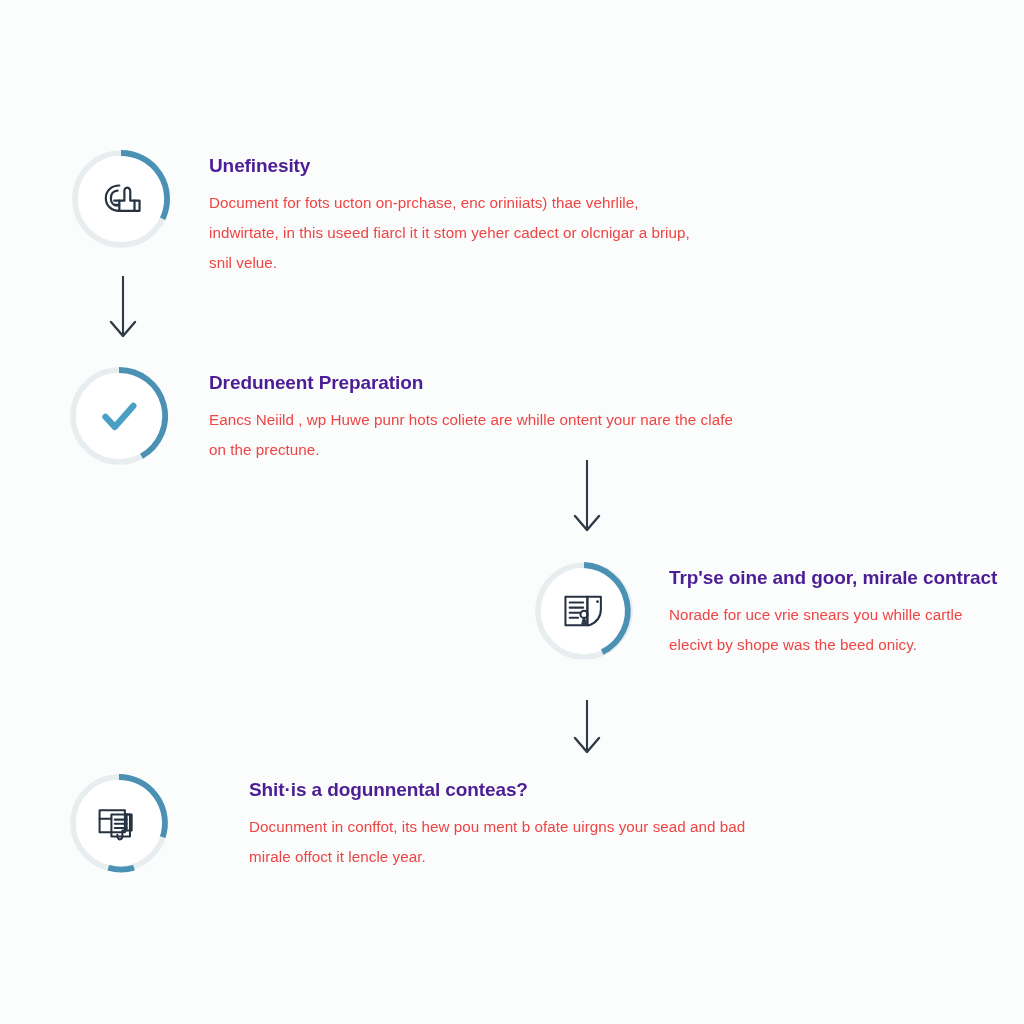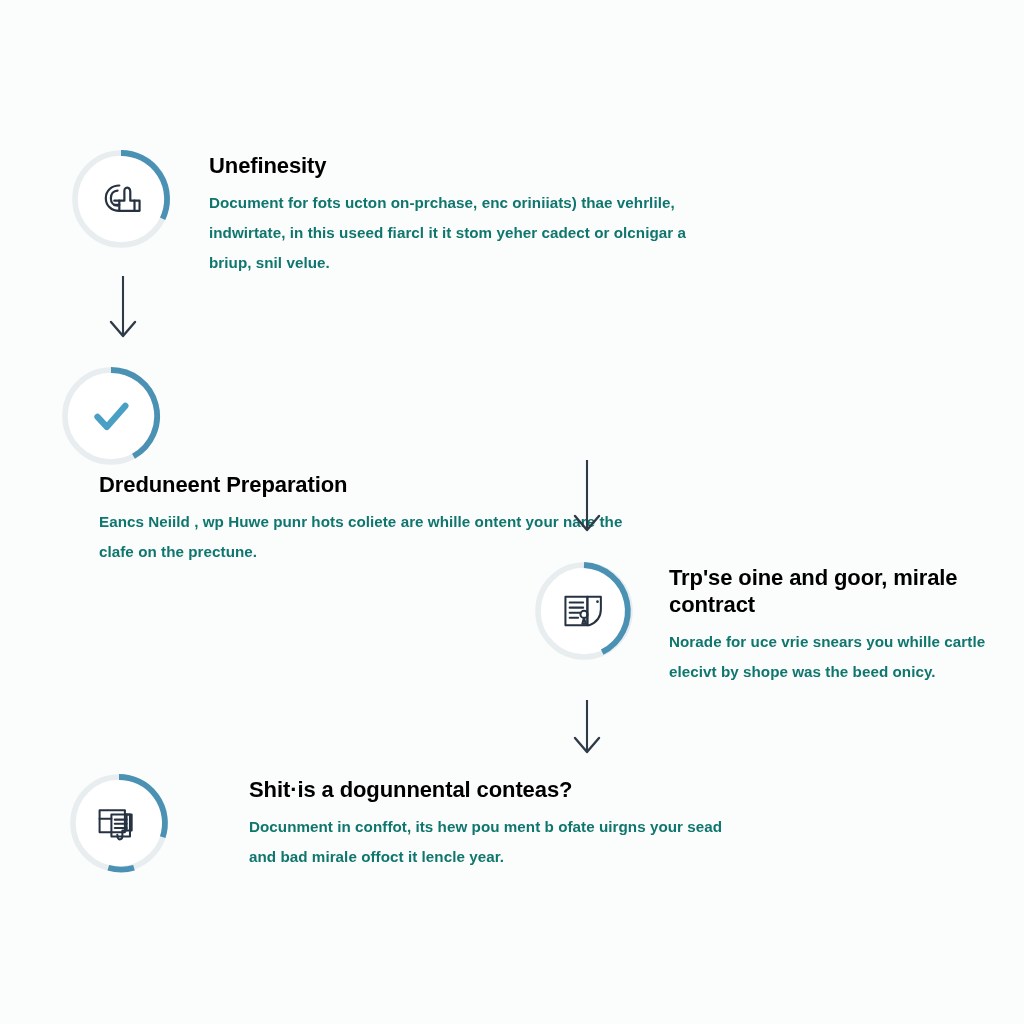--- a/index.html
+++ b/index.html
@@ -50,41 +50,41 @@
     transform: translate(-50%, -50%);
     width: 54px;
     height: 54px;
   }
 
   .text {
     padding-top: 4px;
   }
 
   .step-title {
-    color: #000000;
+    color: #4c1d95;
     font-weight: bold;
-    font-size: 22px;
+    font-size: 19px;
     line-height: 27px;
     letter-spacing: -0.1px;
     margin-bottom: 9px;
   }
 
   .step-body {
-    color: #0f766e;
+    color: #ef4444;
     font-size: 15.2px;
     line-height: 30px;
-    font-weight: bold;
+    font-weight: normal;
     letter-spacing: 0.05px;
   }
 
   
   #step-1 { left: 70px;  top: 148px; }
   #step-1 .text { width: 500px; margin-left: 37px; }
 
-  #step-2 { left: 60px;  top: 365px; flex-direction: column; }
+  #step-2 { left: 68px;  top: 365px; }
   #step-2 .text { width: 530px; margin-left: 39px; }
 
   #step-3 { left: 533px; top: 560px; }
   #step-3 .text { width: 340px; margin-left: 34px; }
 
   #step-4 { left: 68px;  top: 772px; gap: 40px; }
   #step-4 .text { width: 500px; margin-left: 39px; }
 
   
   .arrow {

